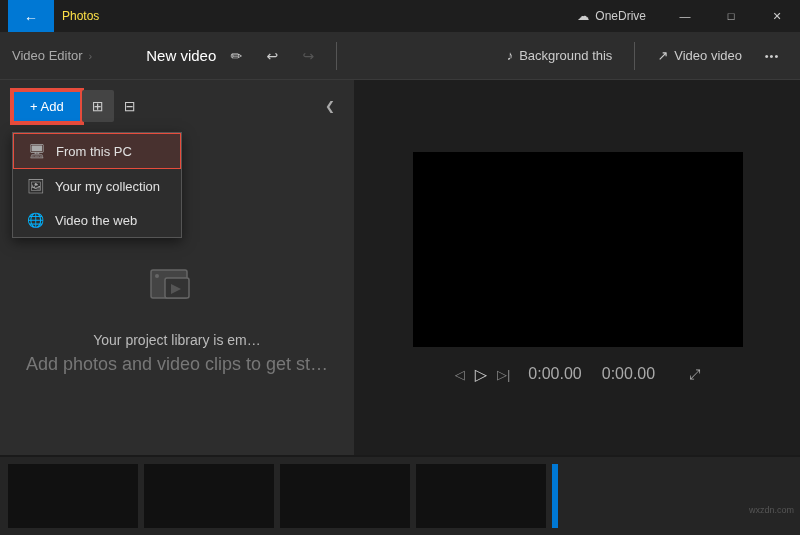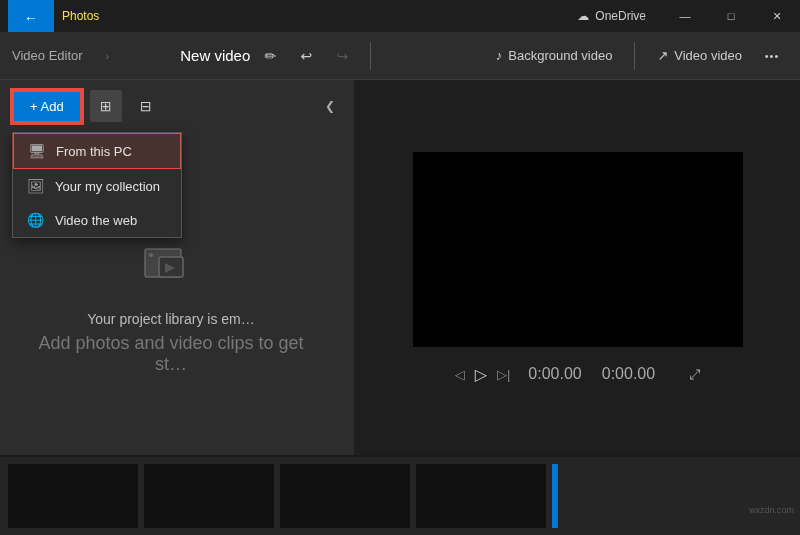--- a/index.html
+++ b/index.html
@@ -76,21 +76,21 @@
       background: #2d2d2d;
       display: flex;
       align-items: center;
       padding: 0 12px;
       gap: 4px;
       border-bottom: 1px solid #3a3a3a;
     }
     .breadcrumb {
       display: flex;
       align-items: center;
-      gap: 23px;
+      gap: 6px;
       font-size: 13px;
       color: #aaa;
     }
     .breadcrumb-sep { color: #666; font-size: 11px; }
     .breadcrumb-current { color: #fff; font-weight: 500; font-size: 15px; margin-left: 48px; }
     .cmd-icon-btn {
       width: 32px;
       height: 32px;
       display: flex;
       align-items: center;
@@ -134,21 +134,20 @@
       width: 355px;
       background: #2d2d2d;
       position: relative;
       border-right: 1px solid #1e1e1e;
     }
     .panel-toolbar {
       height: 52px;
       display: flex;
       align-items: center;
       padding: 0 12px;
-      gap: 8px;
       position: relative;
     }
     .add-btn {
       background: #0078d4;
       color: #fff;
       border: none;
       padding: 7px 16px;
       font-size: 13px;
       cursor: pointer;
       display: flex;
@@ -211,21 +210,21 @@
       color: #aaa;
       width: 18px;
       text-align: center;
     }
 
     
     .empty-state {
       position: absolute;
       bottom: 60px;
       left: 0;
-      right: 12px;
+      right: 0;
       display: flex;
       flex-direction: column;
       align-items: center;
       justify-content: center;
       color: #888;
       padding: 20px;
     }
     .empty-icon {
       font-size: 42px;
       color: #555;
@@ -344,21 +343,21 @@
     <span class="breadcrumb-sep">›</span>
     <span class="breadcrumb-current">New video</span>
   </div>
   <div class="cmd-icon-btn">✏</div>
   <div class="cmd-icon-btn">↩</div>
   <div class="cmd-icon-btn" style="color:#555;">↪</div>
   <div class="cmd-separator"></div>
   <div class="cmd-right">
     <div class="cmd-text-btn">
       <span>♪</span>
-      <span>Background video</span>
+      <span>Background this</span>
     </div>
     <div class="cmd-separator"></div>
     <div class="cmd-text-btn">
       <span>↗</span>
       <span>Video video</span>
     </div>
     <div class="cmd-icon-btn" style="font-size:11px;letter-spacing:1px;">•••</div>
   </div>
 </div>
 

